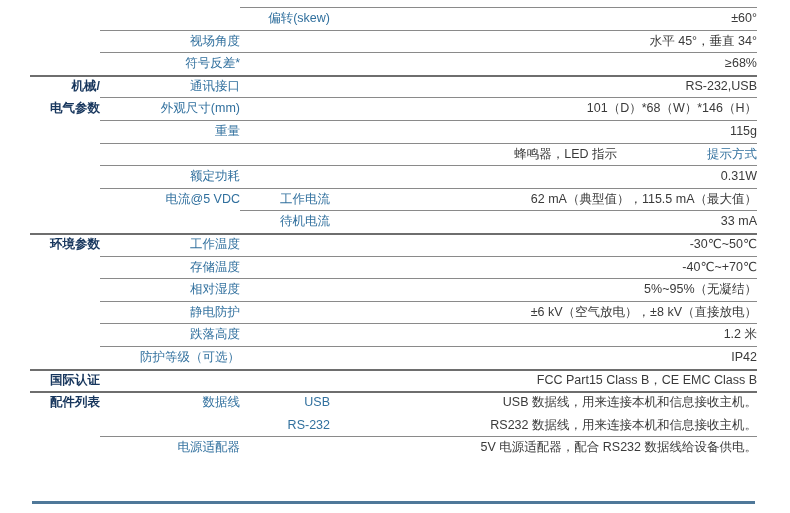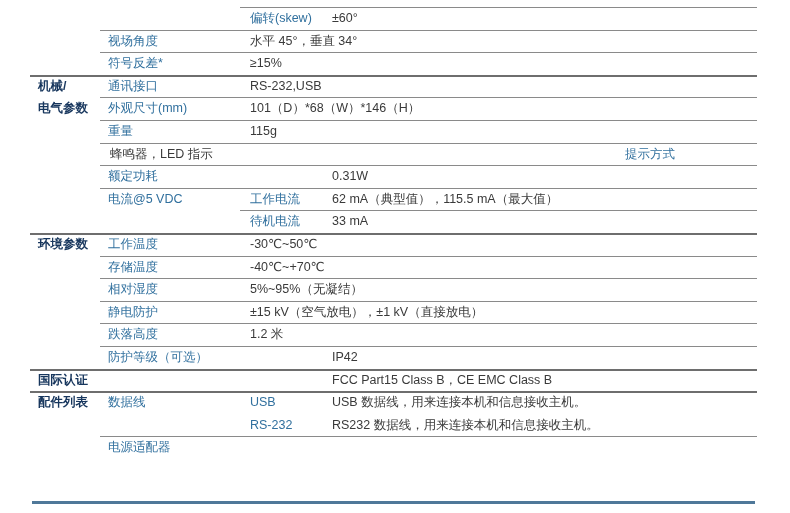--- a/index.html
+++ b/index.html
@@ -25,20 +25,21 @@
     left: 30px;
     top: 0;
     width: 727px;
   }
   .row {
     position: relative;
     display: flex;
     align-items: center;
     height: 22.6px;
     font-size: 12.5px;
+    text-align: right;
   }
   .row.partial {
     height: 7px;
     overflow: hidden;
     align-items: flex-start;
   }
   .row.partial .cell {
     position: relative;
     top: -13px;
   }
@@ -121,21 +122,21 @@
     <div class="cell param">视场角度</div>
 
     <div class="cell val span">水平 45°，垂直 34°</div>
   </div>
 
   <div class="row">
     <div class="rowline b-param"></div>
     <div class="cell cat"></div>
     <div class="cell param">符号反差*</div>
 
-    <div class="cell val span">≥15%</div>
+    <div class="cell val span">≥68%</div>
   </div>
 
   <div class="row">
     <div class="rowline b-section"></div>
     <div class="cell cat">机械/</div>
     <div class="cell param">通讯接口</div>
 
     <div class="cell val span">RS-232,USB</div>
   </div>
 
@@ -210,21 +211,21 @@
     <div class="cell param">相对湿度</div>
 
     <div class="cell val span">5%~95%（无凝结）</div>
   </div>
 
   <div class="row">
     <div class="rowline b-param"></div>
     <div class="cell cat"></div>
     <div class="cell param">静电防护</div>
 
-    <div class="cell val span">±15 kV（空气放电），±1 kV（直接放电）</div>
+    <div class="cell val span">±6 kV（空气放电），±8 kV（直接放电）</div>
   </div>
 
   <div class="row">
     <div class="rowline b-param"></div>
     <div class="cell cat"></div>
     <div class="cell param">跌落高度</div>
 
     <div class="cell val span">1.2 米</div>
   </div>
 
@@ -258,16 +259,17 @@
     <div class="cell param"></div>
     <div class="cell sub">RS-232</div>
     <div class="cell val">RS232 数据线，用来连接本机和信息接收主机。</div>
   </div>
 
   <div class="row">
     <div class="rowline b-param"></div>
     <div class="cell cat"></div>
     <div class="cell param">电源适配器</div>
     <div class="cell sub"></div>
+    <div class="cell val">5V 电源适配器，配合 RS232 数据线给设备供电。</div>
   </div>
 </div>
   <div class="footer-rule"></div>
 </div>
 
 </body></html>

